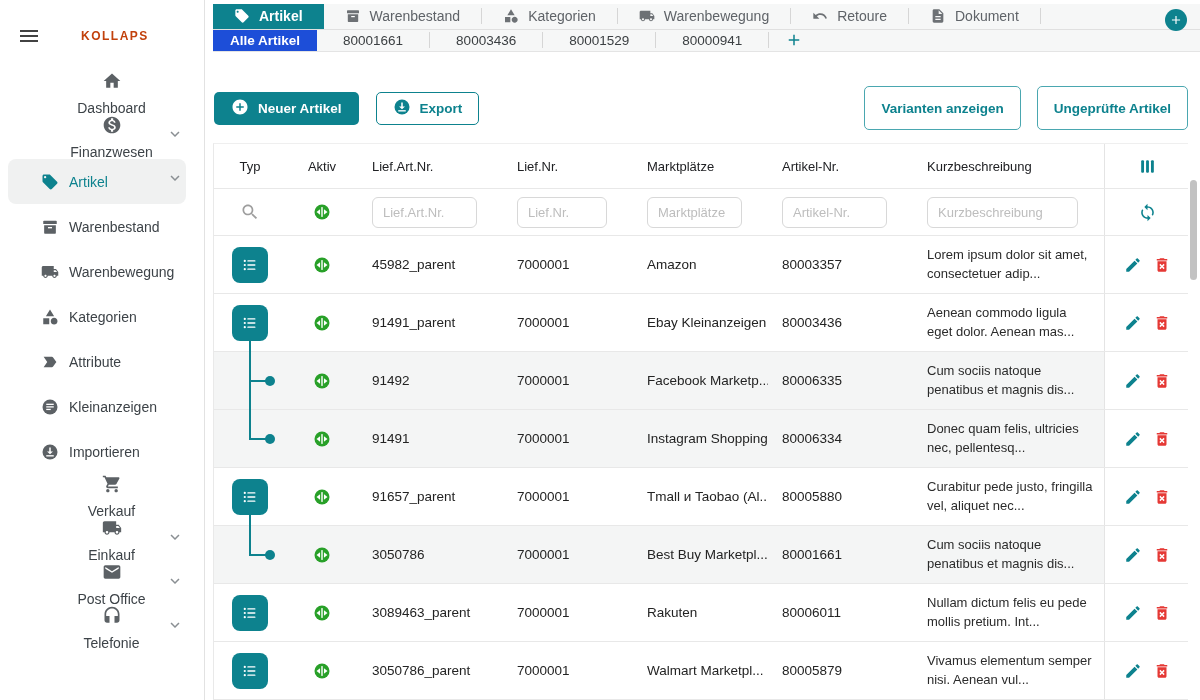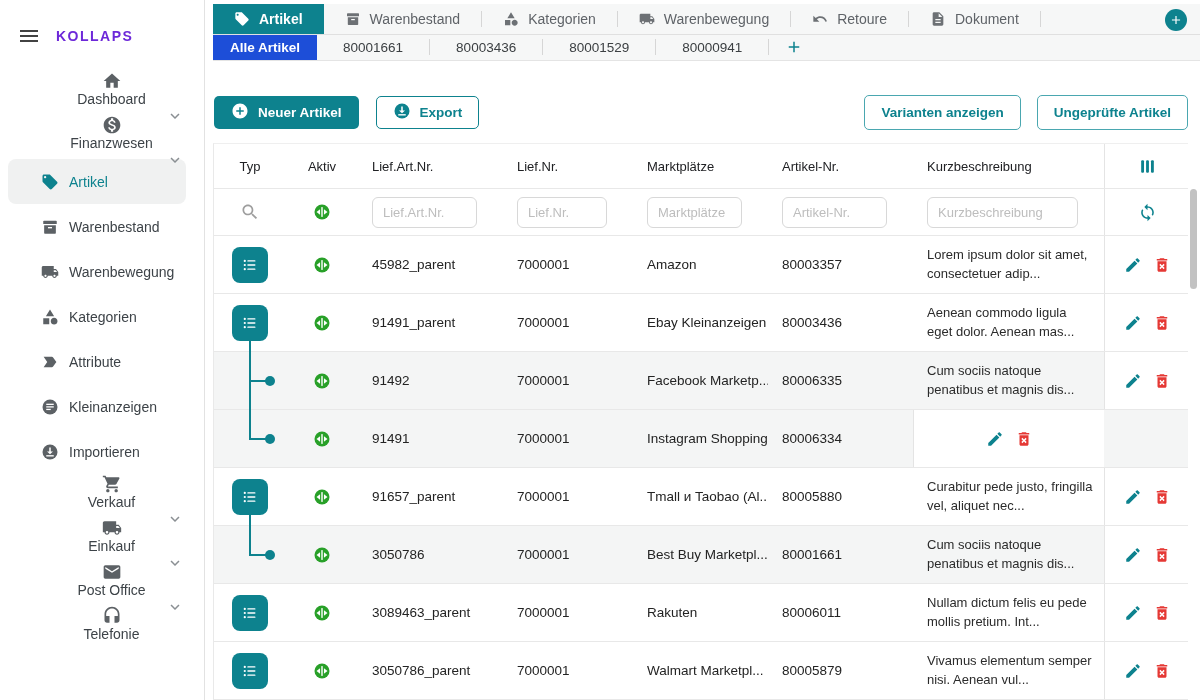--- a/index.html
+++ b/index.html
@@ -4,23 +4,23 @@
 <style>
   * { box-sizing: border-box; margin: 0; padding: 0; }
   html,body { width:1200px; height:700px; overflow:hidden; background:#fff;
     font-family:"Liberation Sans", sans-serif; color:#212121; }
   .app { width:1200px; height:700px; display:flex; overflow:hidden; }
 
   
   .sidebar { width:205px; flex:none; background:#fff; border-right:1px solid #e2e2e2; }
   .logo-row { height:71px; display:flex; align-items:center; padding-left:17px; gap:15px; }
   .menu-btn { width:24px; height:24px; color:#424242; cursor:pointer; }
-  .logo-text { font-size:14px; font-weight:bold; letter-spacing:1.5px; color:#6d28d9; }
+  .logo-text { font-size:12px; font-weight:bold; letter-spacing:1.5px; color:#c2410c;margin-left:25px; }
   .s-item { display:flex; align-items:center; font-size:14px; color:#3d4348; cursor:pointer; }
-  .s-item.main { height:44px; padding-left:19px; }
+  .s-item.main { height:44px; padding-left:19px; gap:9px; }
   .s-item.sub  { height:45px; margin:0 18px 0 8px; padding-left:33px; gap:10px; border-radius:8px; }
   .s-item.sub.active { background:#f0f1f1; color:#0d828e; }
   .s-icon { display:flex; align-items:center; color:#5c6165; }
   .s-item.sub.active .s-icon { color:#0d828e; }
   .s-label { white-space:nowrap; }
   .s-chev { margin-left:auto; margin-right:20px; color:#8a8f93; display:flex; }
   .s-chev.blue { color:#1e88e5; }
 
   
   .main { flex:1; min-width:0; display:flex; flex-direction:column; padding-left:8px; background:#fff; }
@@ -44,21 +44,21 @@
 
   .content { flex:1; position:relative; padding:34px 12px 0 0; background:#fff; }
 
   
   .toolbar { display:flex; align-items:center; margin:0 0 13px 1px; }
   .btn { display:flex; align-items:center; gap:9px; height:33px; padding:0 16px; border-radius:5px;
     font-size:13.5px; font-weight:600; cursor:pointer; border:1px solid transparent; white-space:nowrap;
     font-family:"Liberation Sans", sans-serif; }
   .btn.filled { background:#0d828e; color:#fff; }
   .btn.outline { background:#fff; color:#0d828e; border-color:#0d828e; }
-  .btn.outline2 { background:#fff; color:#0d828e; border-color:#4aa7b0; height:35px; font-weight:600; }
+  .btn.outline2 { background:#fff; color:#0d828e; border-color:#4aa7b0; height:44px; font-weight:600; }
   .toolbar-right { margin-left:auto; display:flex; gap:16px; }
   .toolbar-left { display:flex; gap:17px; }
 
   
   .table { width:975px; border-left:1px solid #e9e9e9; border-top:1px solid #efefef; }
   .trow { display:grid; grid-template-columns:72px 72px 145px 130px 135px 145px 191px 85px;
     border-bottom:1px solid #e8e8e8; }
   .trow > div { display:flex; align-items:center; min-width:0; }
   .thead { height:45px; }
   .thead > div { font-size:13px; font-weight:normal; color:#202124; padding-left:14px; }
@@ -549,20 +549,21 @@
                   <rect x="11.05" y="5.5" width="1.9" height="13" fill="#fff"></rect>
                   <path d="M9.4 8.2v7.6L4.7 12z" fill="#fff"></path>
                   <path d="M14.6 8.2v7.6L19.3 12z" fill="#fff"></path>
                 </svg>
               </span>
             </div>
             <div class="c-text">91491</div>
             <div class="c-text">7000001</div>
             <div class="c-text">Instagram Shopping</div>
             <div class="c-text">80006334</div>
+            <div class="c-kurz">Donec quam felis, ultricies nec, pellentesq...</div>
             <div class="c-center c-actions">
               <span class="icon-act" style="color:#0d828e">
                 <svg width="18" height="18" viewBox="0 0 24 24" fill="currentColor">
                   <path d="M3 17.25V21h3.75L17.81 9.94l-3.75-3.75L3 17.25zM20.71 7.04c.39-.39.39-1.02 0-1.41l-2.34-2.34c-.39-.39-1.02-.39-1.41 0l-1.83 1.83 3.75 3.75 1.83-1.83z"></path>
                 </svg>
               </span>
               <span class="icon-act" style="color:#e53935">
                 <svg width="18" height="18" viewBox="0 0 24 24" fill="currentColor">
                   <path d="M6 19c0 1.1.9 2 2 2h8c1.1 0 2-.9 2-2V7H6v12zm2.46-7.12 1.41-1.41L12 12.59l2.12-2.12 1.41 1.41L13.41 14l2.12 2.12-1.41 1.41L12 15.41l-2.12 2.12-1.41-1.41L10.59 14l-2.13-2.12zM15.5 4l-1-1h-5l-1 1H5v2h14V4z"></path>
                 </svg>

